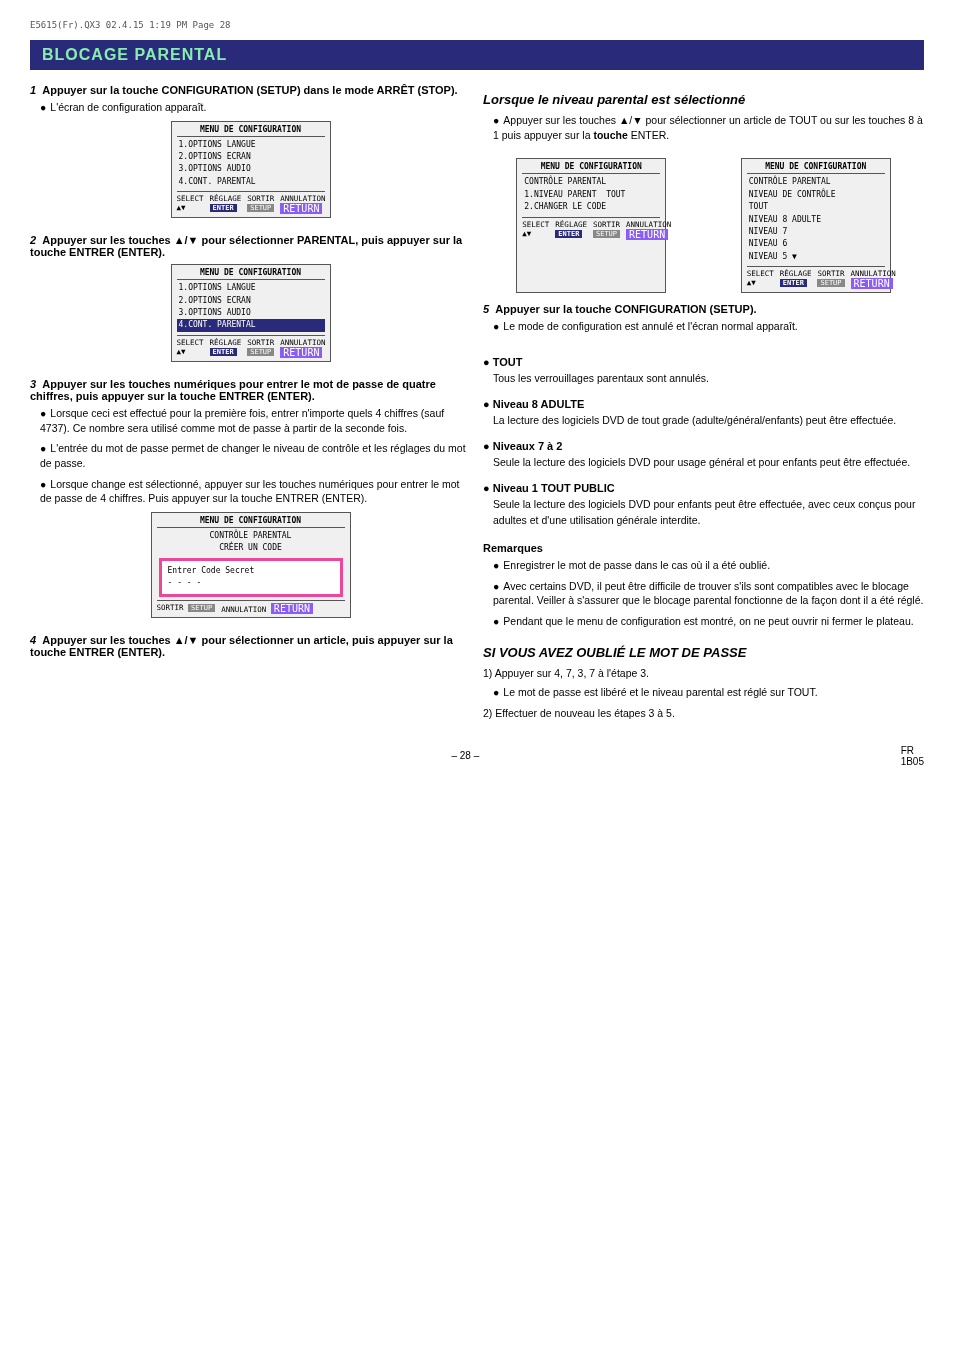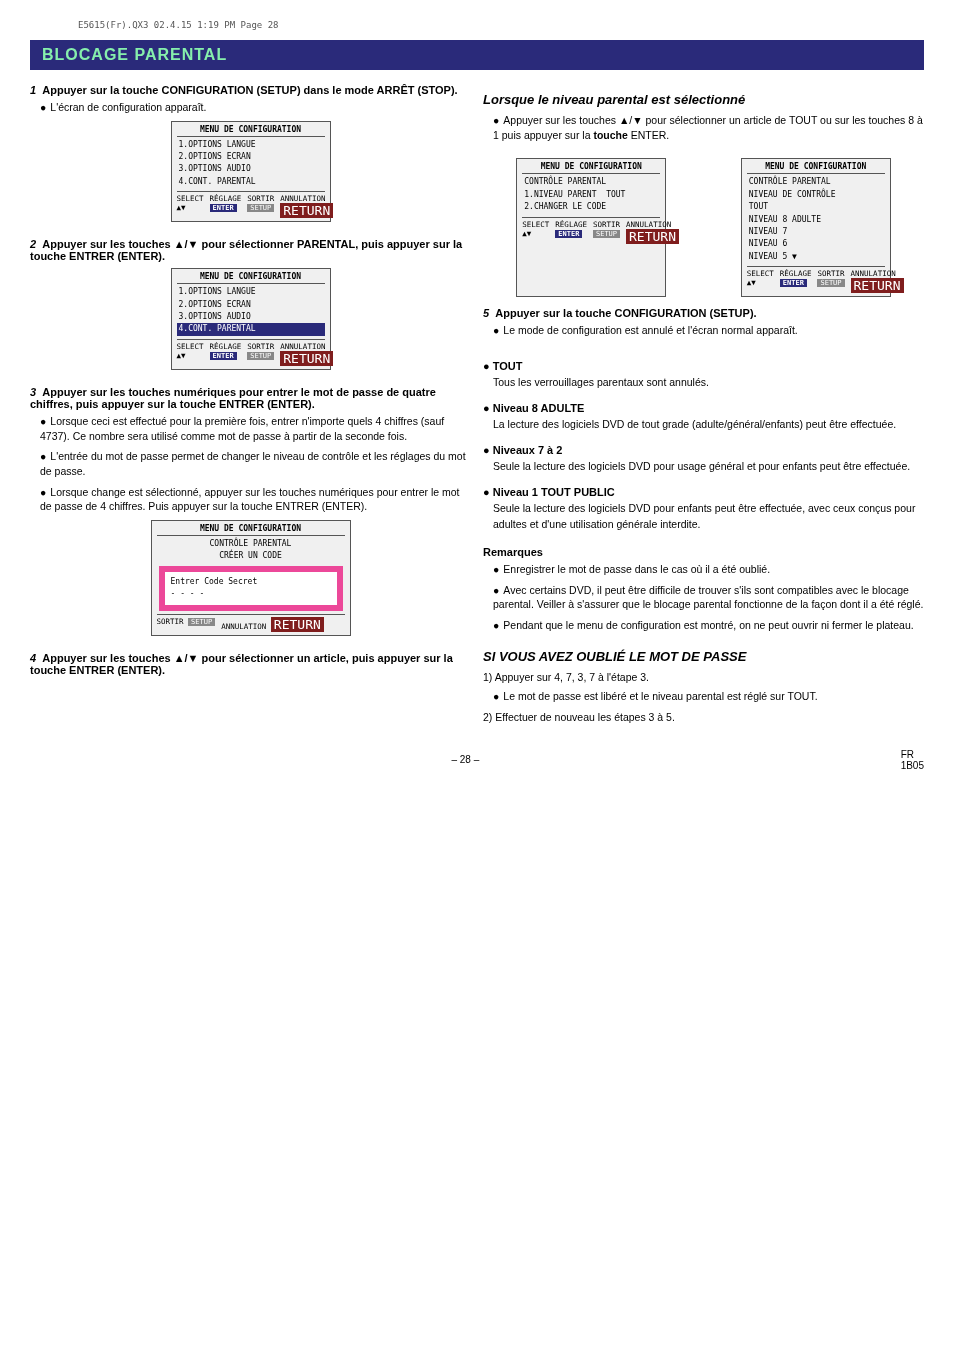--- a/index.html
+++ b/index.html
@@ -11,21 +11,20 @@
       width: 954px;
       min-height: 1349px;
       padding: 20px 30px;
     }
 
     .page-header {
       font-size: 9px;
       color: #555;
       margin-bottom: 10px;
       font-family: monospace;
-      margin-left: 48px;
     }
 
     .two-col {
       display: grid;
       grid-template-columns: 1fr 1fr;
       gap: 12px;
       margin-top: 4px;
     }
 
     .left-col, .right-col {
@@ -122,24 +121,24 @@
     }
 
     .btn-setup {
       background: #888;
       color: #fff;
       padding: 0 3px;
       font-size: 7px;
     }
 
     .btn-return {
-      background: #7f1d1d;
+      background: #8b5cf6;
       color: #fff;
       padding: 0 3px;
-      font-size: 13px;
+      font-size: 10px;
     }
 
     
     .menus-side-by-side {
       display: flex;
       gap: 8px;
       justify-content: center;
       margin: 4px 0;
     }
 
@@ -276,21 +275,21 @@
         &nbsp;<span>Appuyer sur les touches numériques pour entrer le mot de passe de quatre chiffres, puis appuyer sur la <b>touche</b> ENTRER (ENTER).</span>
       </div>
       <div class="bullet-text">Lorsque ceci est effectué pour la première fois, entrer n'importe quels 4 chiffres (sauf 4737). Ce nombre sera utilisé comme mot de passe à partir de la seconde fois.</div>
       <div class="bullet-text">L'entrée du mot de passe permet de changer le niveau de contrôle et les réglages du mot de passe.</div>
       <div class="bullet-text">Lorsque change est sélectionné, appuyer sur les touches numériques pour entrer le mot de passe de 4 chiffres. Puis appuyer sur la touche ENTRER (ENTER).</div>
 
       <div class="menu-box menu-box-wide">
         <div class="menu-box-title">MENU DE CONFIGURATION</div>
         <div class="menu-item" style="text-align:center;">CONTRÔLE PARENTAL</div>
         <div class="menu-item" style="text-align:center;">CRÉER UN CODE</div>
-        <div style="border:6px solid #ec4899; padding:4px; margin:3px 2px; background:#fff;">
+        <div style="border:3px solid #ec4899; padding:4px; margin:3px 2px; background:#fff;">
           <div class="menu-item">Entrer Code Secret</div>
           <div class="menu-item">- - - -</div>
         </div>
         <div class="menu-footer">
           <span>SORTIR <span class="btn-setup">SETUP</span></span>
           <span>ANNULATION <span class="btn-return">RETURN</span></span>
         </div>
       </div>
     </div>
 

